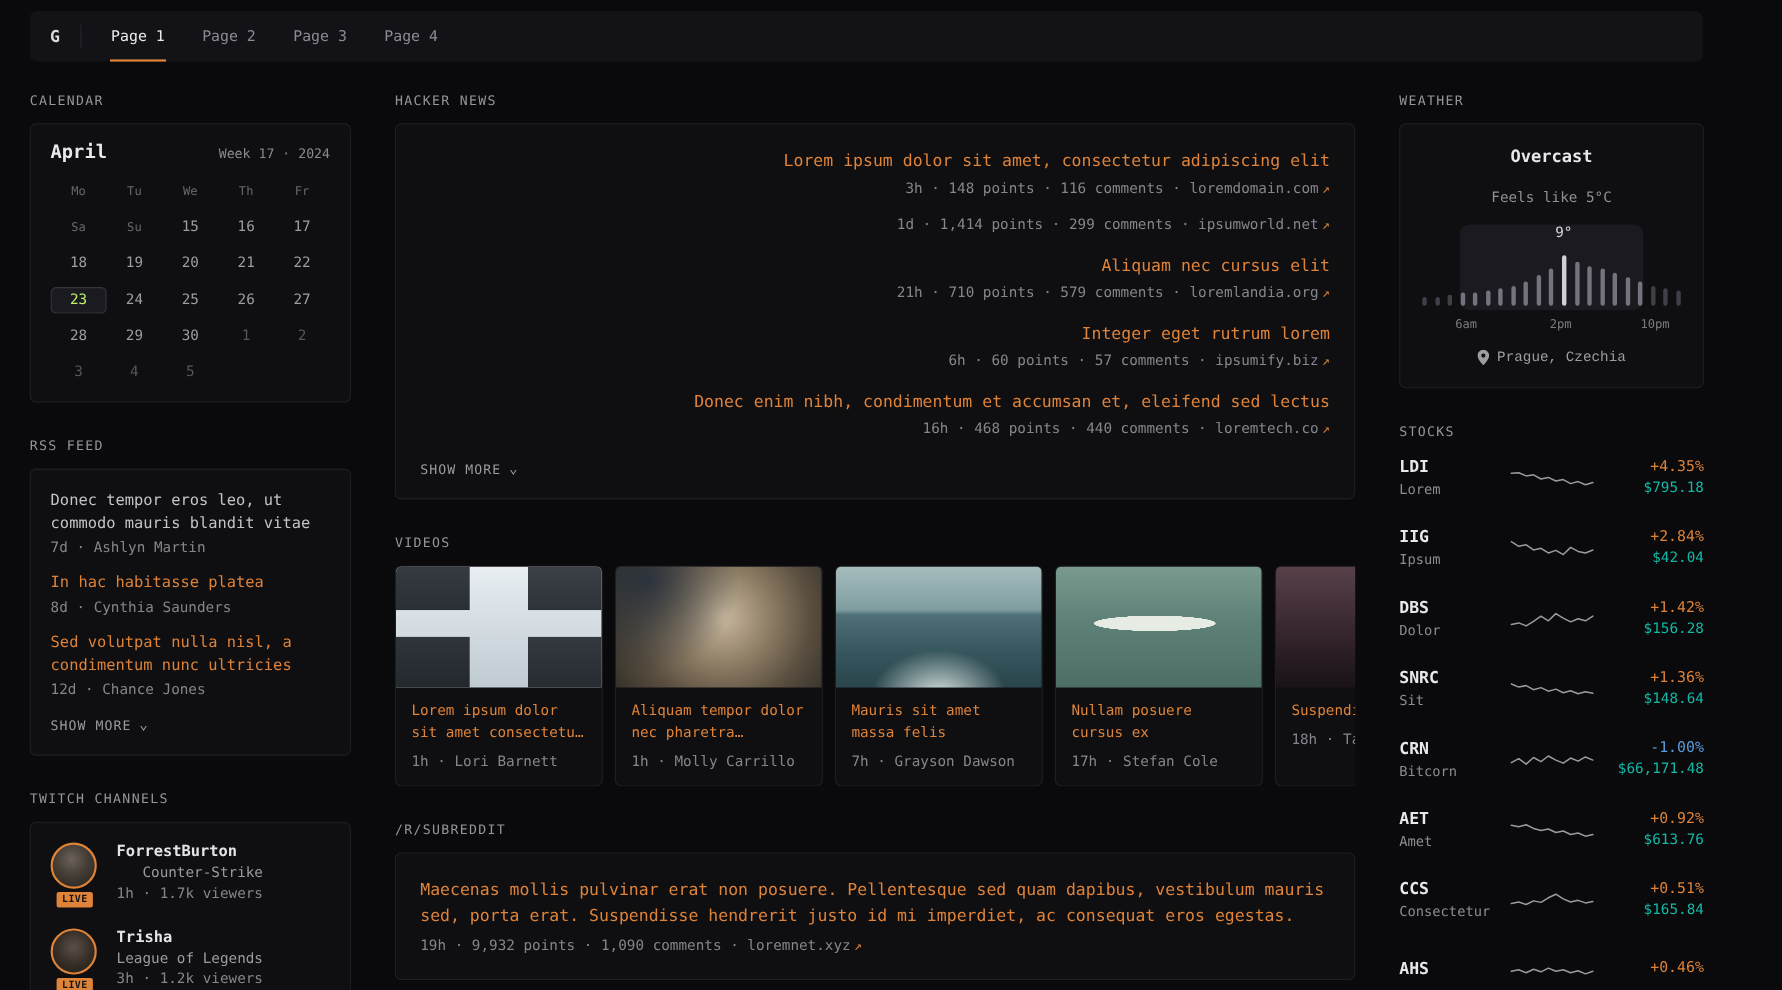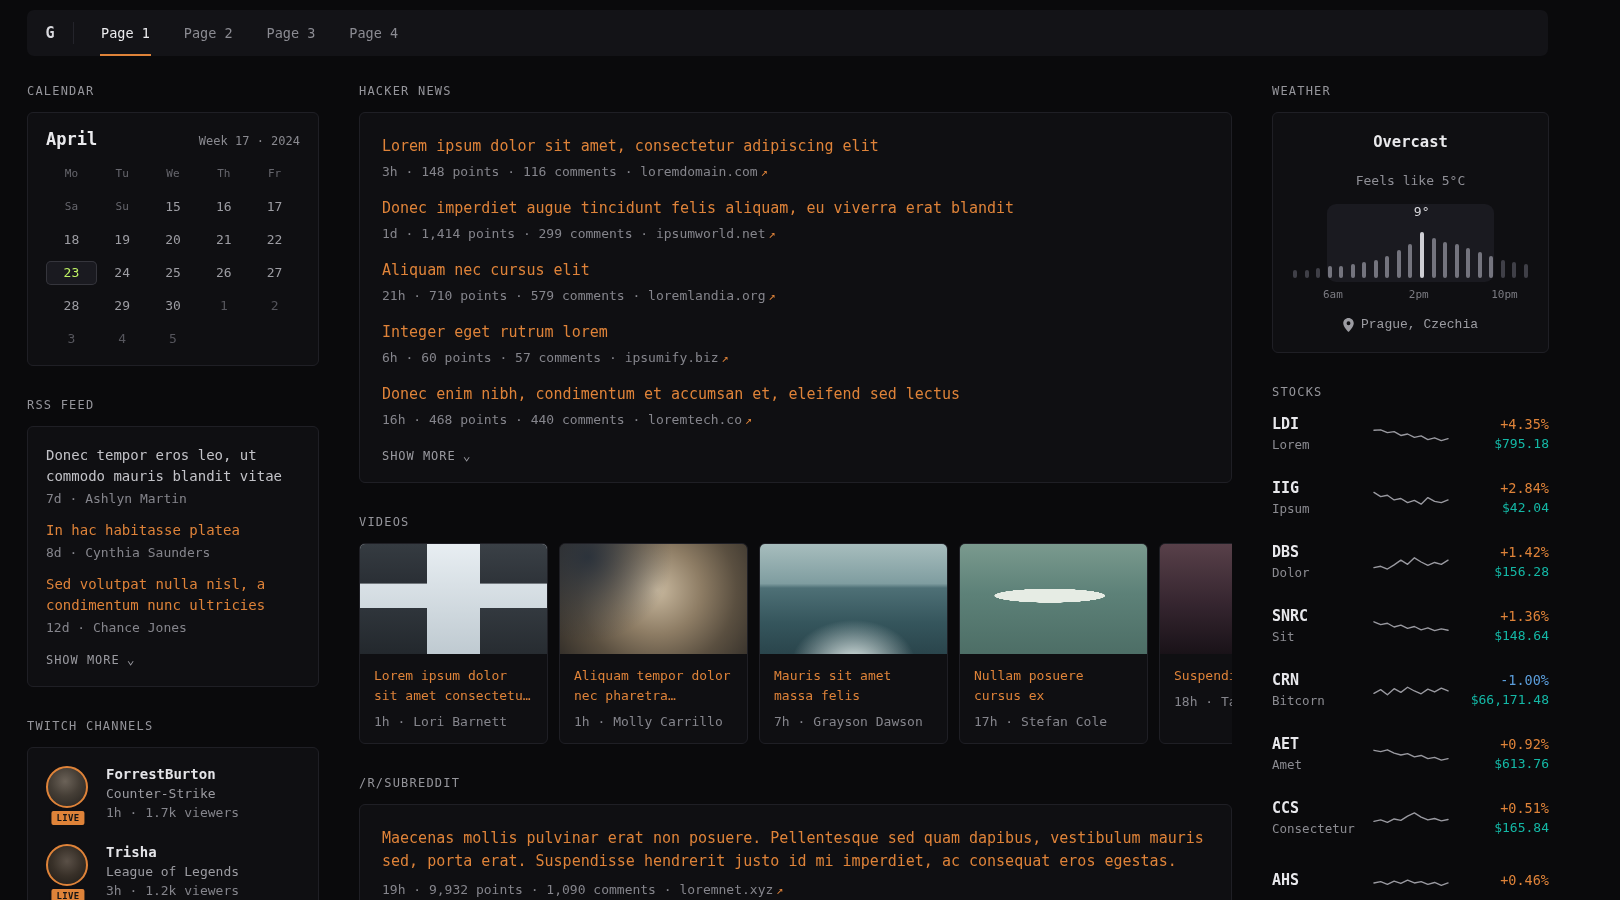--- a/index.html
+++ b/index.html
@@ -61,26 +61,26 @@
   .tw-avatar-wrap{ position:relative; width:44px; flex:none; }
   .tw-avatar{ width:42px; height:42px; border-radius:50%; border:2px solid var(--accent); }
   .tw-avatar.ring-gray{ border-color:#8a8a90; }
   .av-0{ background:radial-gradient(circle at 45% 35%, #6b6258 0%, #453e36 45%, #23201c 100%); }
   .av-1{ background:radial-gradient(circle at 50% 40%, #5a5047 0%, #383028 50%, #1d1a16 100%); }
   .av-2{ background:radial-gradient(circle at 50% 35%, #b0a593 0%, #7a7166 50%, #45403a 100%); }
   .live-badge{ position:absolute; bottom:-7px; left:50%; transform:translateX(-50%);
     background:var(--accent); color:#151515; font-size:9px; font-weight:bold; letter-spacing:.04em;
     padding:2px 5px; border-radius:4px; border:2px solid var(--card); }
   .tw-name{ font-size:14px; font-weight:600; color:#e4e4e8; }
-  .tw-game{ font-size:13px; color:#9b9ba1; margin-top:4px; }
+  .tw-game{ font-size:13px; color:#9b9ba1; margin-top:4px;text-align:right; }
   .tw-meta{ font-size:13px; color:var(--muted); margin-top:4px; }
 
   
   .hn-card{ padding:22px 22px 18px; }
-  .hn-item{ margin-bottom:18px; }
+  .hn-item{ margin-bottom:18px;text-align:right; }
   .hn-title{ font-size:15px; line-height:22px; color:var(--accent); cursor:pointer; }
   .hn-meta{ font-size:13px; color:var(--muted); margin-top:7px; }
   .ext{ color:var(--accent); font-size:12px; margin-left:3px; cursor:pointer; }
 
   
   .videos-row{ display:flex; gap:11px; overflow:hidden; width:100%; }
   .vid-card{ width:189px; flex:none; background:var(--card); border:1px solid var(--border);
     border-radius:6px; overflow:hidden; cursor:pointer; }
   .vid-thumb{ height:110px; }
   .thumb-0{ background:
@@ -257,21 +257,20 @@
     <div class="col-mid">
 
       <div class="widget">
         <div class="wlabel">HACKER NEWS</div>
         <div class="card hn-card">
           <div class="hn-item">
             <div class="hn-title">Lorem ipsum dolor sit amet, consectetur adipiscing elit</div>
             <div class="hn-meta"><span>3h · 148 points · 116 comments · loremdomain.com</span><span class="ext">↗</span></div>
           </div>
           <div class="hn-item">
-            <div class="hn-title">Donec imperdiet augue tincidunt felis aliquam, eu viverra erat blandit</div>
             <div class="hn-meta"><span>1d · 1,414 points · 299 comments · ipsumworld.net</span><span class="ext">↗</span></div>
           </div>
           <div class="hn-item">
             <div class="hn-title">Aliquam nec cursus elit</div>
             <div class="hn-meta"><span>21h · 710 points · 579 comments · loremlandia.org</span><span class="ext">↗</span></div>
           </div>
           <div class="hn-item">
             <div class="hn-title">Integer eget rutrum lorem</div>
             <div class="hn-meta"><span>6h · 60 points · 57 comments · ipsumify.biz</span><span class="ext">↗</span></div>
           </div>

